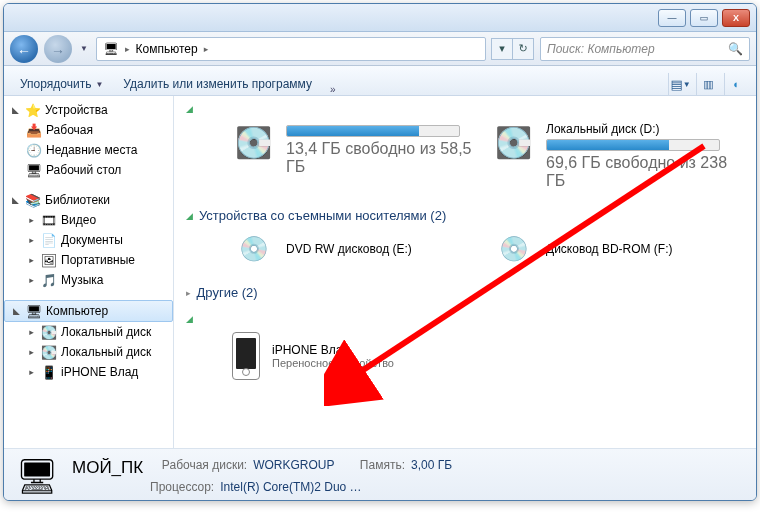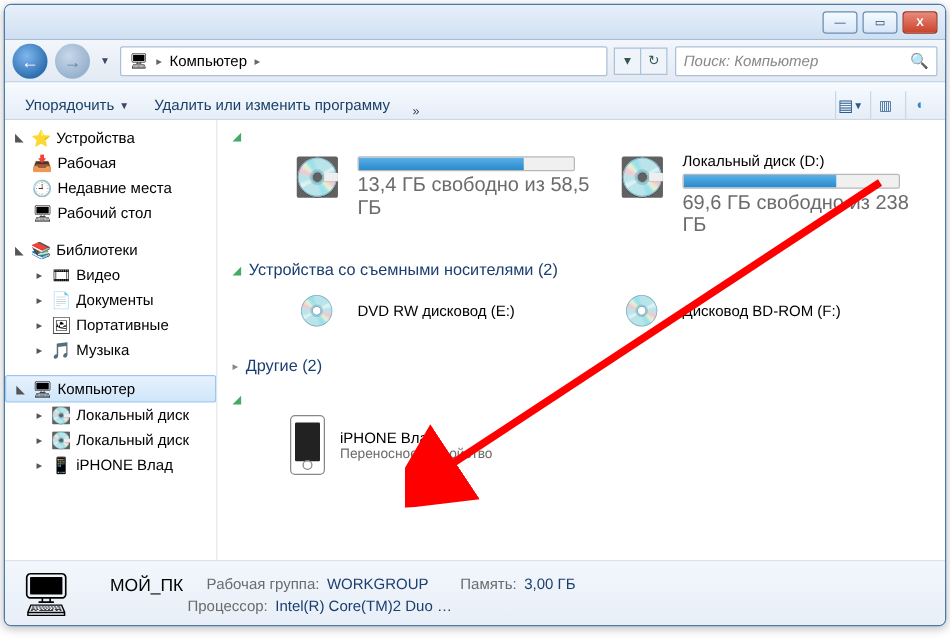--- a/index.html
+++ b/index.html
@@ -69,21 +69,21 @@
   
   .arrow { position:absolute; pointer-events:none; }
 
   
   .status { height: 54px; border-top: 1px solid #d9e3ee; background: linear-gradient(#f3f7fc,#e7eef7); display:flex;align-items:center;padding:4px 10px;gap:12px;font-size:12px;}
   .status .pc { width:46px;height:42px;display:flex;align-items:center;justify-content:center;font-size:34px;}
   .status .cols { display:flex;flex-direction:column;gap:2px;}
   .status .row { display:flex;gap:6px;}
   .status .lbl { color:#6b6b6b;}
   .status .val { color:#1a3e70;}
-  .status .name { font-size:14px;color:#000;margin-left:16px;}
+  .status .name { font-size:17px;color:#000;}
 </style>
 </head>
 <body>
 
 <div class="window">
 
   <div class="titlebar">
     <div class="win-btn">—</div>
     <div class="win-btn">▭</div>
     <div class="win-btn close">X</div>
@@ -280,21 +280,21 @@
 
     </div>
   </div>
 
   <div class="status">
     <span class="pc">🖥</span>
     <div class="cols">
       <div class="row">
         <span class="name">МОЙ_ПК</span>
         &nbsp;&nbsp;
-        <span class="lbl">Рабочая группа:</span>
+        <span class="lbl">Рабочая диски:</span>
         <span class="val">WORKGROUP</span>
         &nbsp;&nbsp;&nbsp;&nbsp;
         <span class="lbl">Память:</span>
         <span class="val">3,00 ГБ</span>
       </div>
       <div class="row">
         <span style="width:72px;"></span>
         <span class="lbl">Процессор:</span>
         <span class="val">Intel(R) Core(TM)2 Duo …</span>
       </div>

